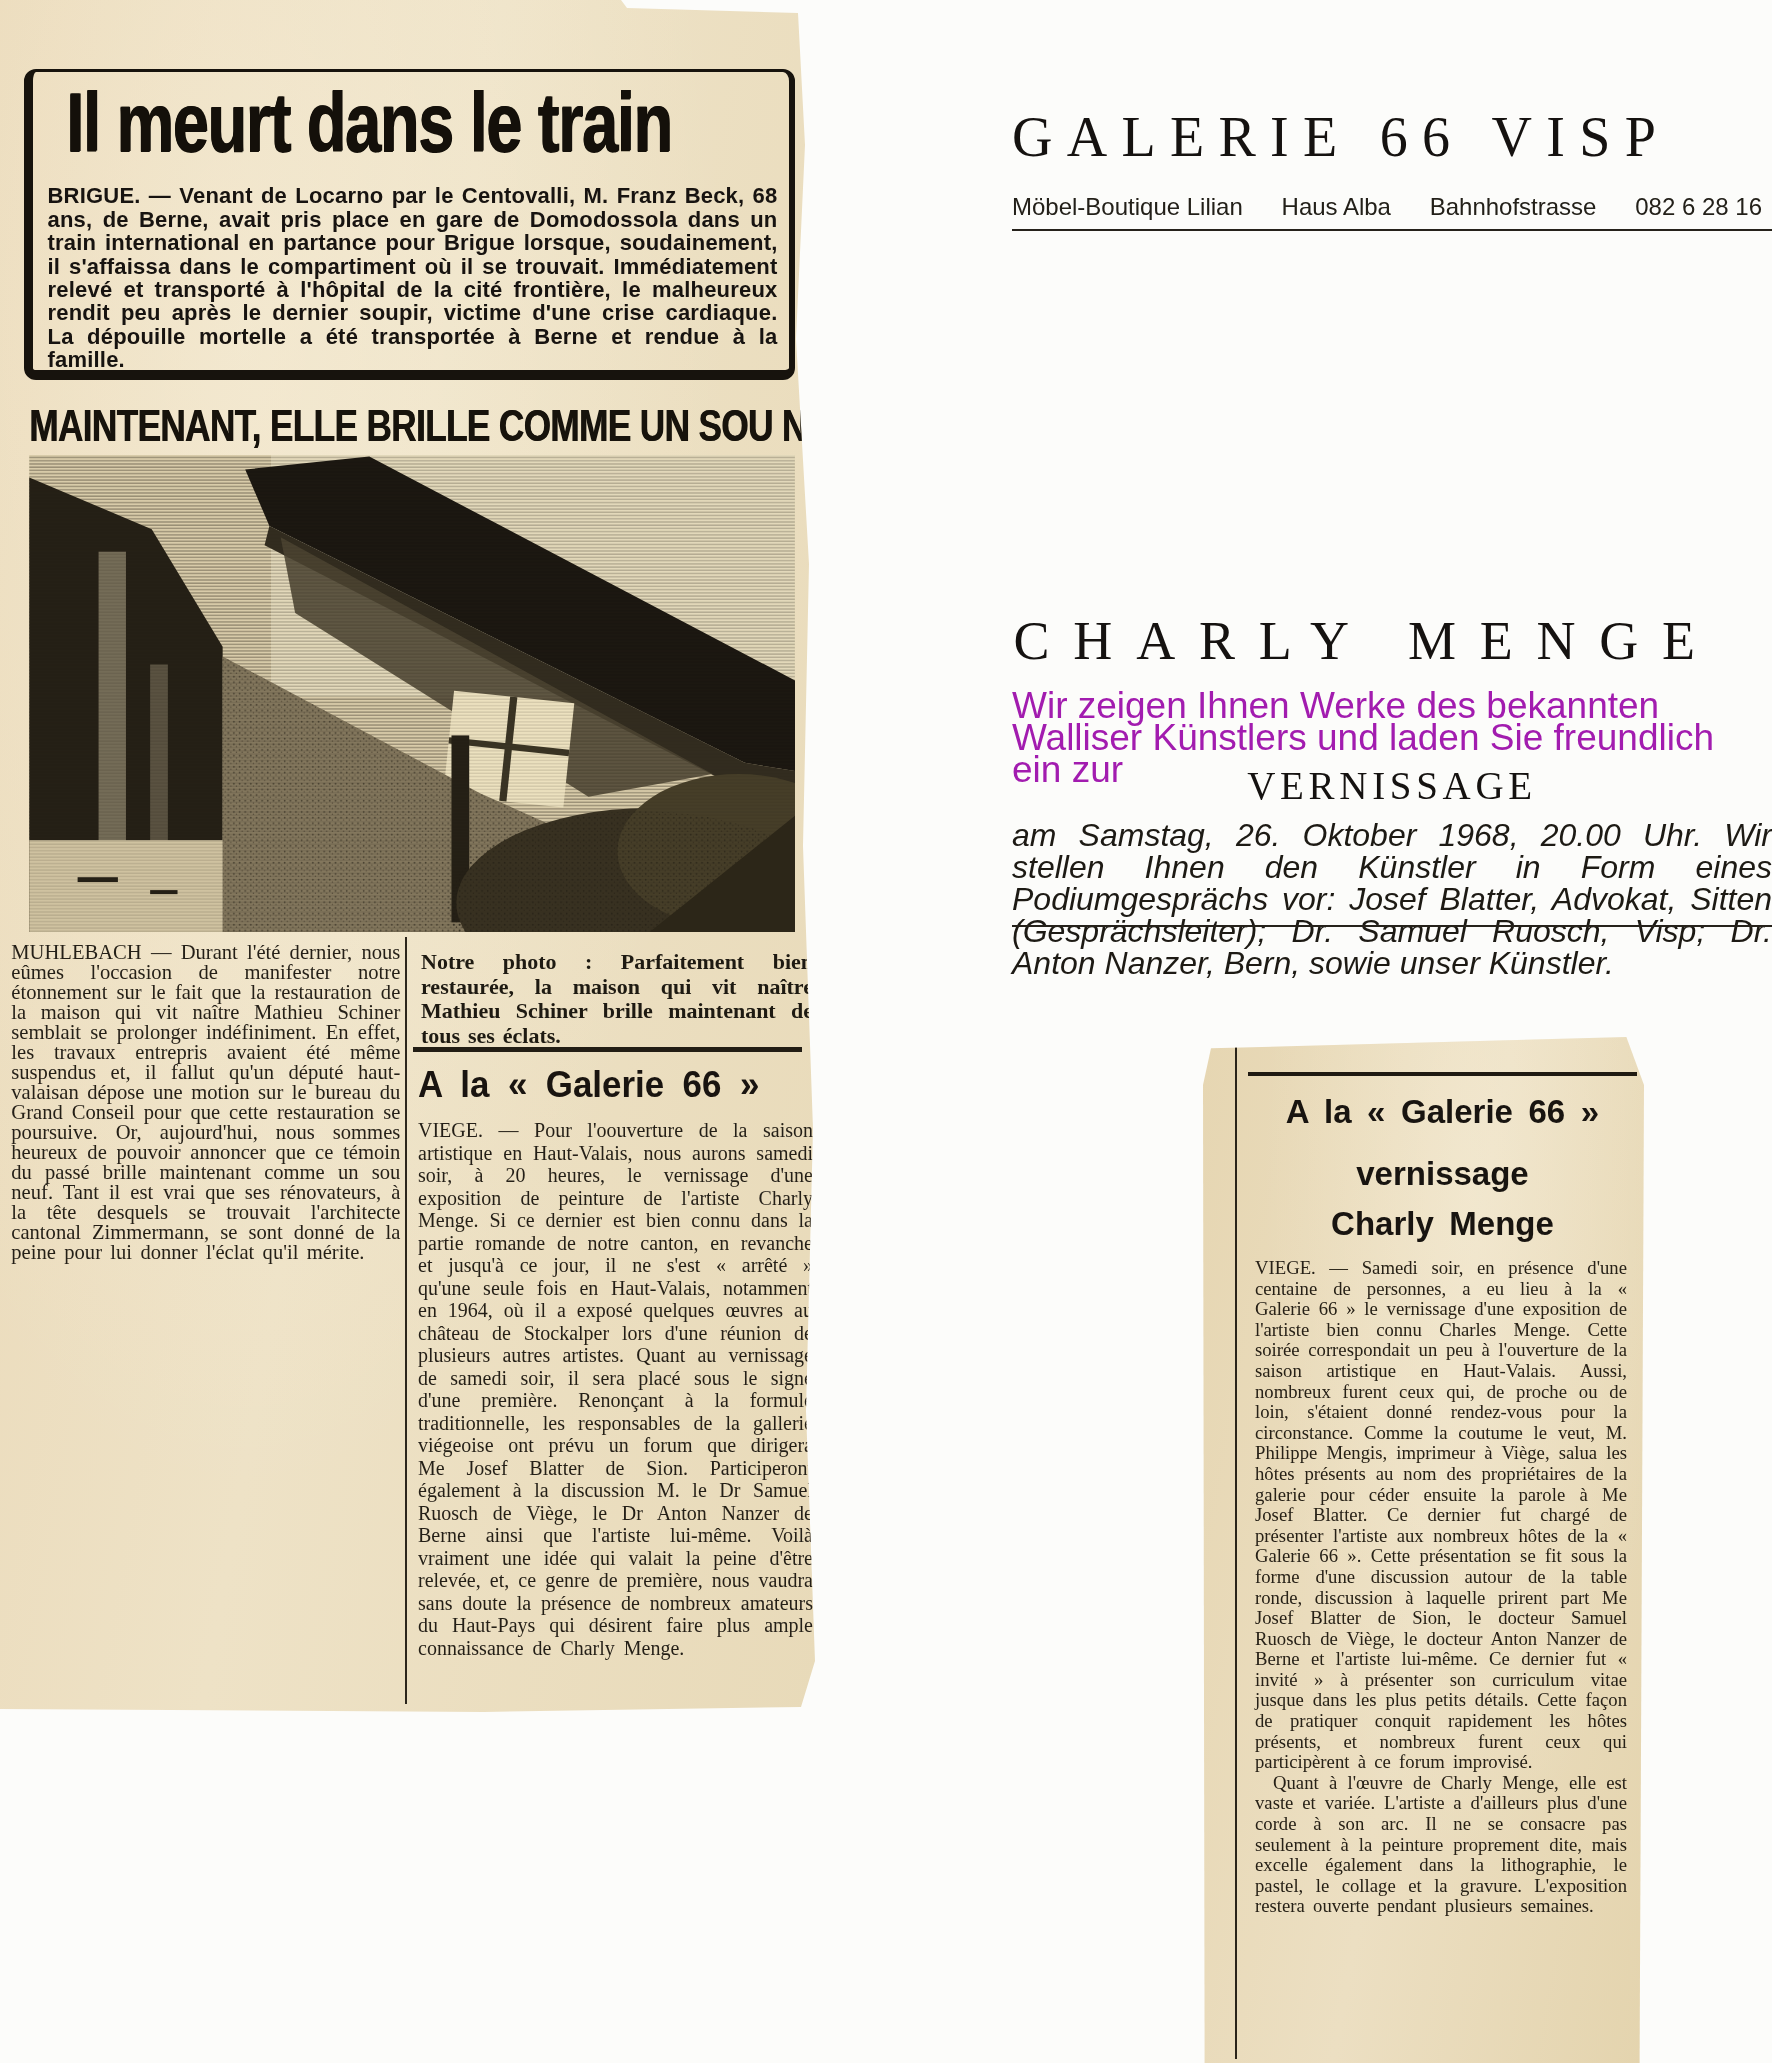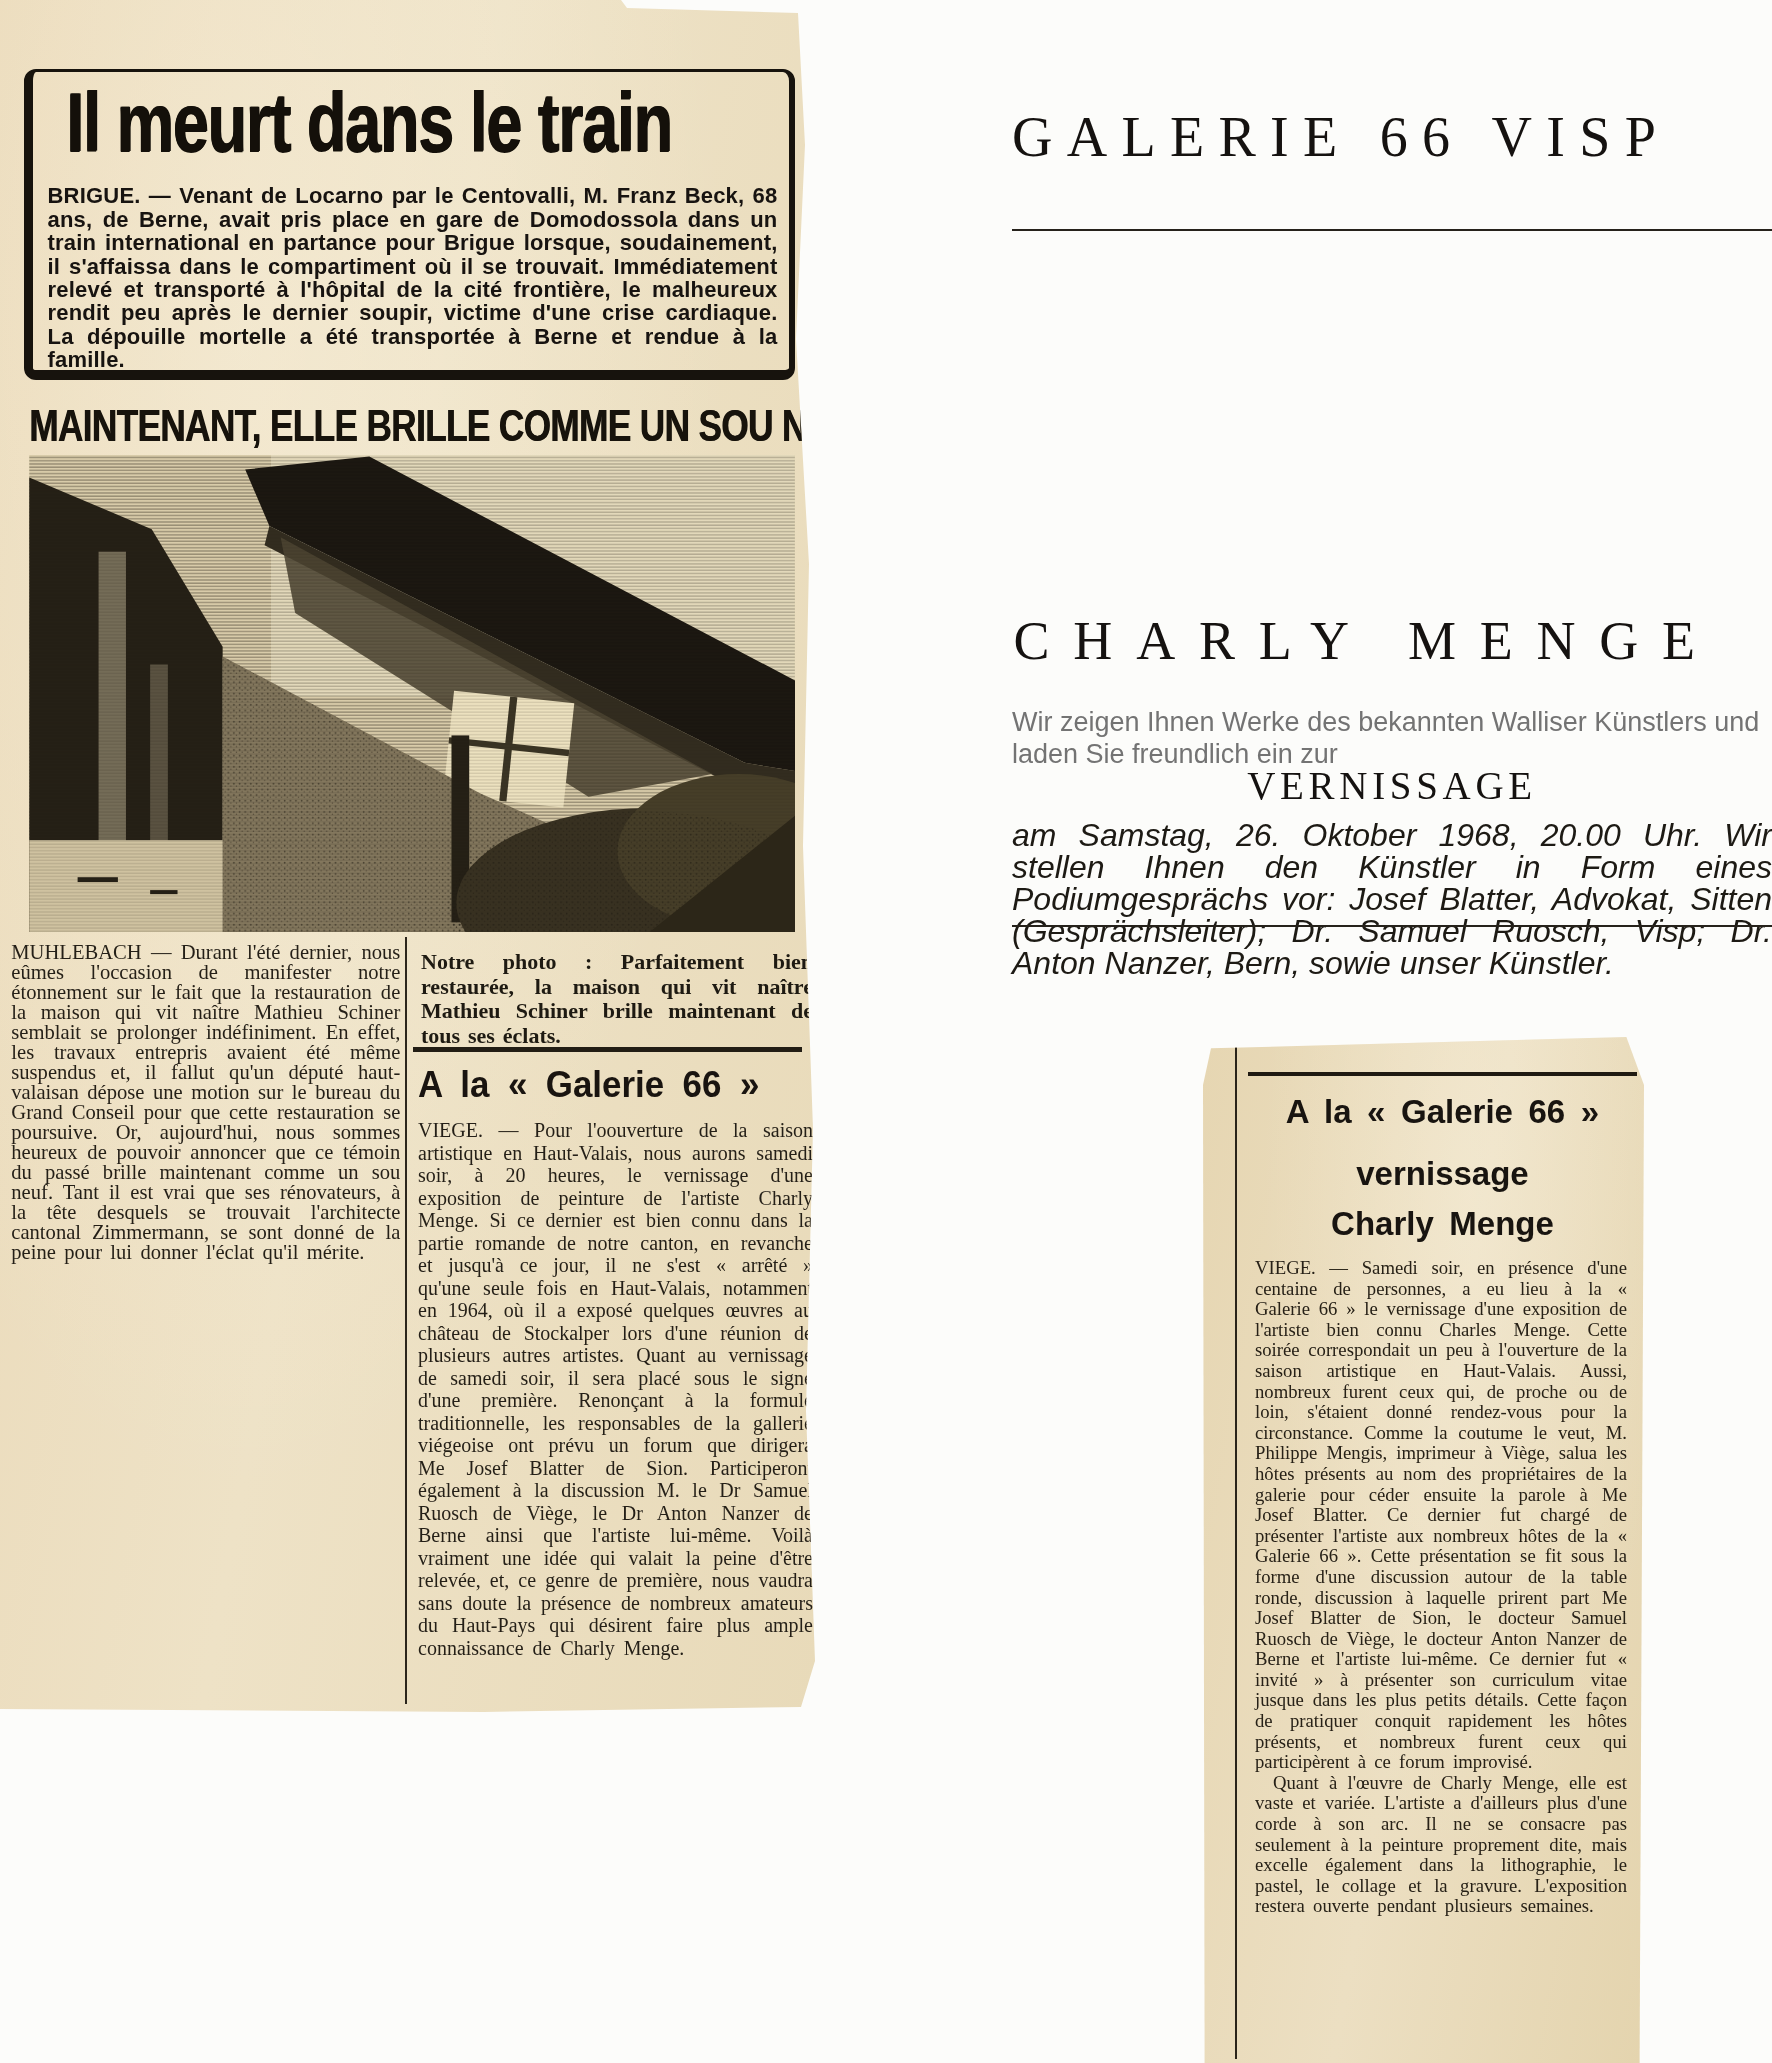--- a/index.html
+++ b/index.html
@@ -112,22 +112,22 @@
     font-family:"Liberation Sans",sans-serif;font-size:24px;color:#232019;
   }
   .hr{position:absolute;height:2.4px;background:#26221b;}
   #hr1{left:1012px;top:229px;width:760px;}
   #invite .artist{
     position:absolute;top:505px;left:1.6px;
     font-family:"Liberation Serif",serif;font-size:54px;
     letter-spacing:.44em;white-space:nowrap;color:#151210;
   }
   #invite .intro{
-    position:absolute;top:601px;left:0;width:760px;
-    font-family:"Liberation Sans",sans-serif;font-size:27px;line-height:32px;color:#737373;
+    position:absolute;top:585px;left:0;width:760px;
+    font-family:"Liberation Sans",sans-serif;font-size:37px;line-height:32px;color:#a21caf;
   }
   #invite .event{
     position:absolute;top:658px;left:0;width:760px;text-align:center;
     font-family:"Liberation Serif",serif;font-size:39px;letter-spacing:.12em;color:#151210;
   }
   #invite .details{
     position:absolute;top:714px;left:0;width:760px;
     font-family:"Liberation Sans",sans-serif;font-size:32px;line-height:32px;
     text-align:justify;color:#1d1a14;font-style:italic;
   }
@@ -218,20 +218,26 @@
   <div id="colrule"></div>
   <div id="caption">Notre photo : Parfaitement bien restaurée, la maison qui vit naître Mathieu Schiner brille maintenant de tous ses éclats.</div>
 
   <div id="g66rule"></div>
   <div id="g66head">A la « Galerie 66 »</div>
   <div id="g66body">VIEGE. — Pour l'oouverture de la saison artistique en Haut-Valais, nous aurons samedi soir, à 20 heures, le vernissage d'une exposition de peinture de l'artiste Charly Menge. Si ce dernier est bien connu dans la partie romande de notre canton, en revanche et jusqu'à ce jour, il ne s'est « arrêté » qu'une seule fois en Haut-Valais, notamment en 1964, où il a exposé quelques œuvres au château de Stockalper lors d'une réunion de plusieurs autres artistes. Quant au vernissage de samedi soir, il sera placé sous le signe d'une première. Renonçant à la formule traditionnelle, les responsables de la gallerie viégeoise ont prévu un forum que dirigera Me Josef Blatter de Sion. Participeront également à la discussion M. le Dr Samuel Ruosch de Viège, le Dr Anton Nanzer de Berne ainsi que l'artiste lui-même. Voilà vraiment une idée qui valait la peine d'être relevée, et, ce genre de première, nous vaudra sans doute la présence de nombreux amateurs du Haut-Pays qui désirent faire plus ample connaissance de Charly Menge.</div>
 </div>
 
 <div id="invite">
   <div class="title">GALERIE 66 VISP</div>
+  <div class="addr">
+    <span>Möbel-Boutique Lilian</span>
+    <span>Haus Alba</span>
+    <span>Bahnhofstrasse</span>
+    <span>082 6 28 16</span>
+  </div>
   <div class="artist">CHARLY MENGE</div>
   <div class="intro">Wir zeigen Ihnen Werke des bekannten Walliser Künstlers und laden Sie freundlich ein zur</div>
   <div class="event">VERNISSAGE</div>
   <div class="details">am Samstag, 26. Oktober 1968, 20.00 Uhr. Wir stellen Ihnen den Künstler in Form eines Podiumgesprächs vor: Josef Blatter, Advokat, Sitten (Gesprächsleiter); Dr. Samuel Ruosch, Visp; Dr. Anton Nanzer, Bern, sowie unser Künstler.</div>
 </div>
 <div class="hr" id="hr1"></div>
 <div class="hr" id="hr2"></div>
 
 <div class="clip noint" id="right-clip">
   <div class="vrule"></div>

